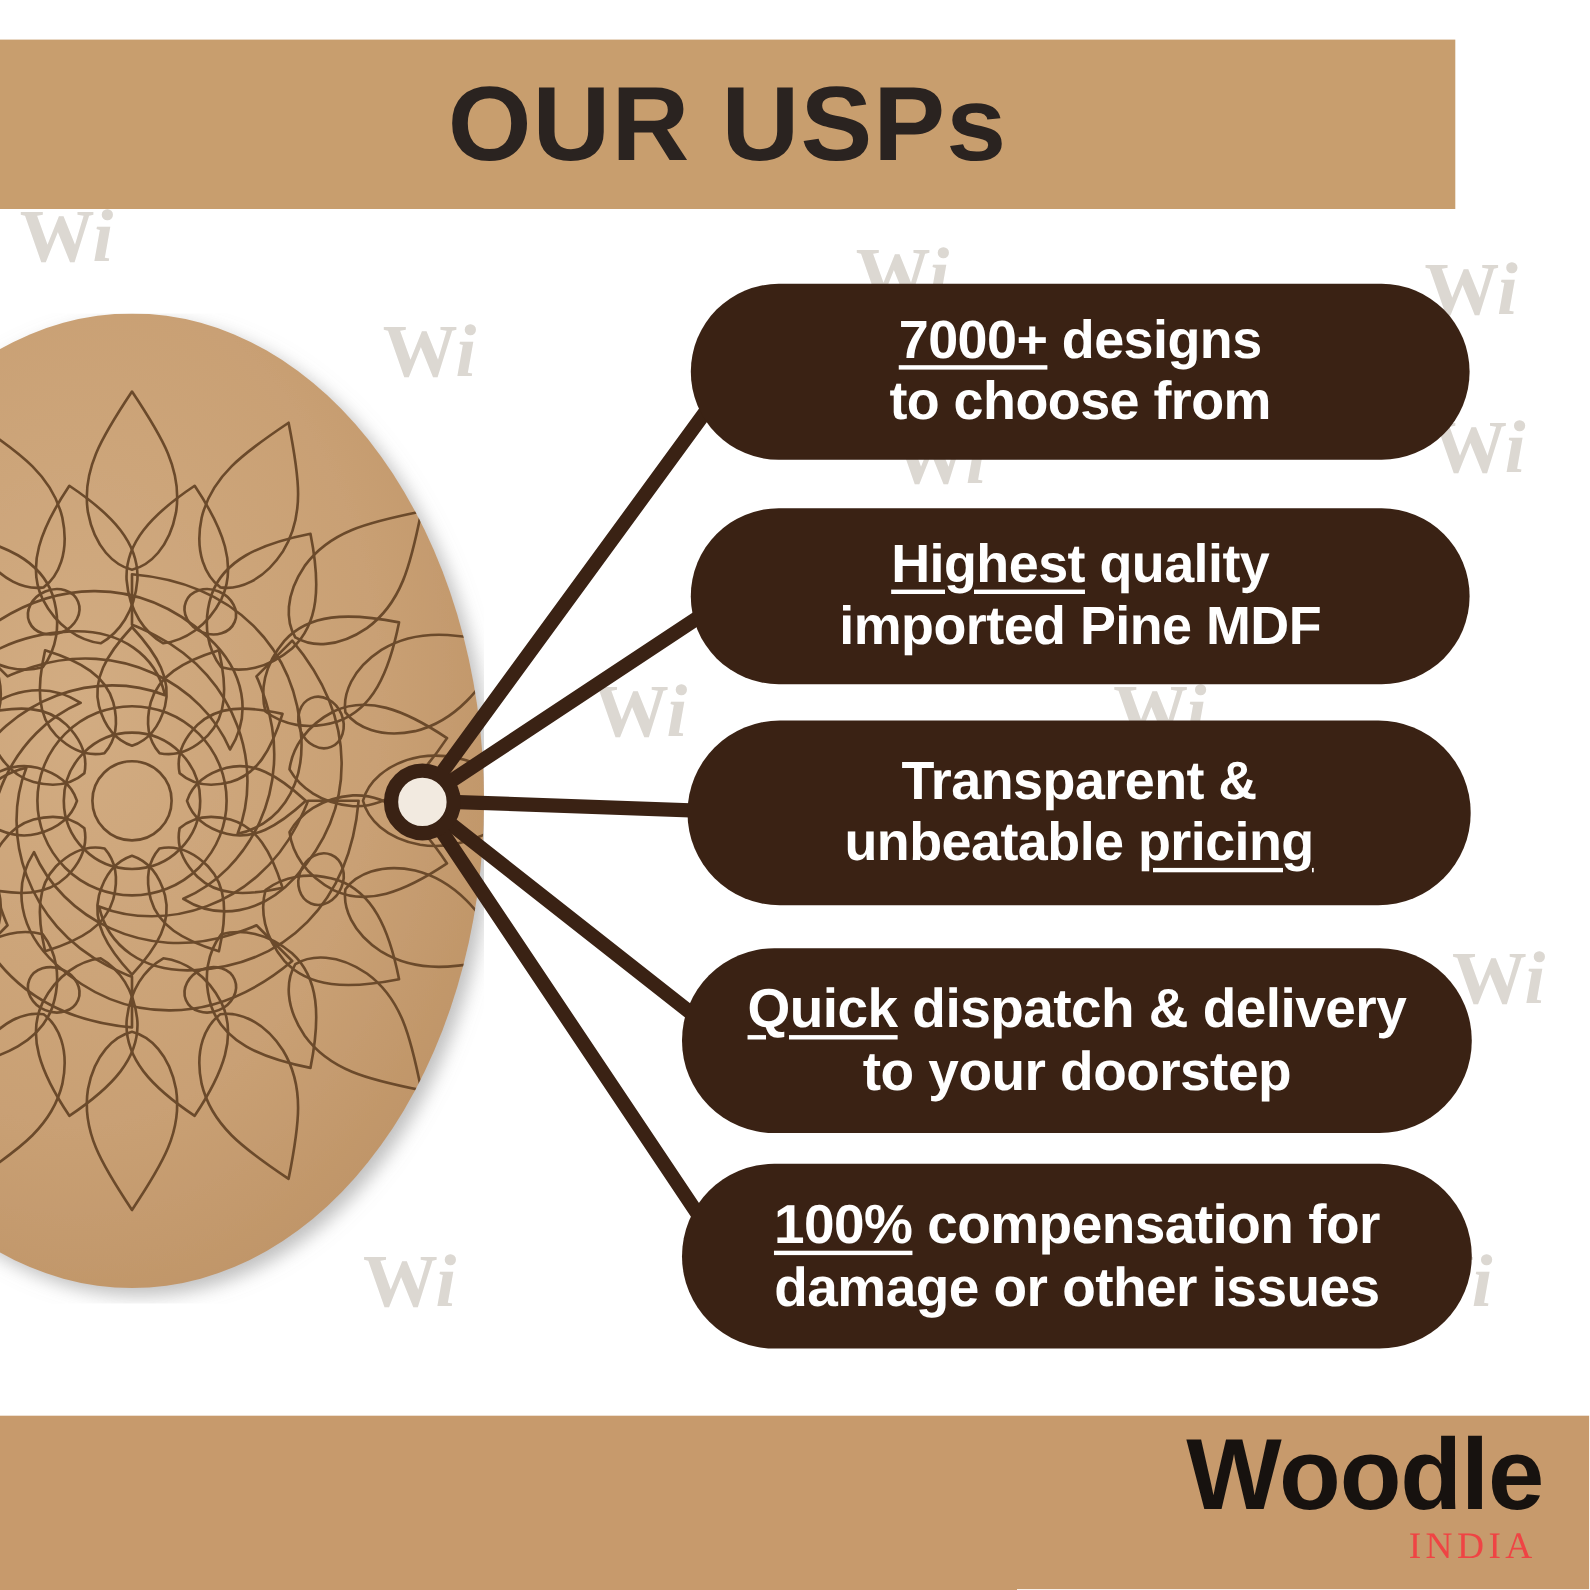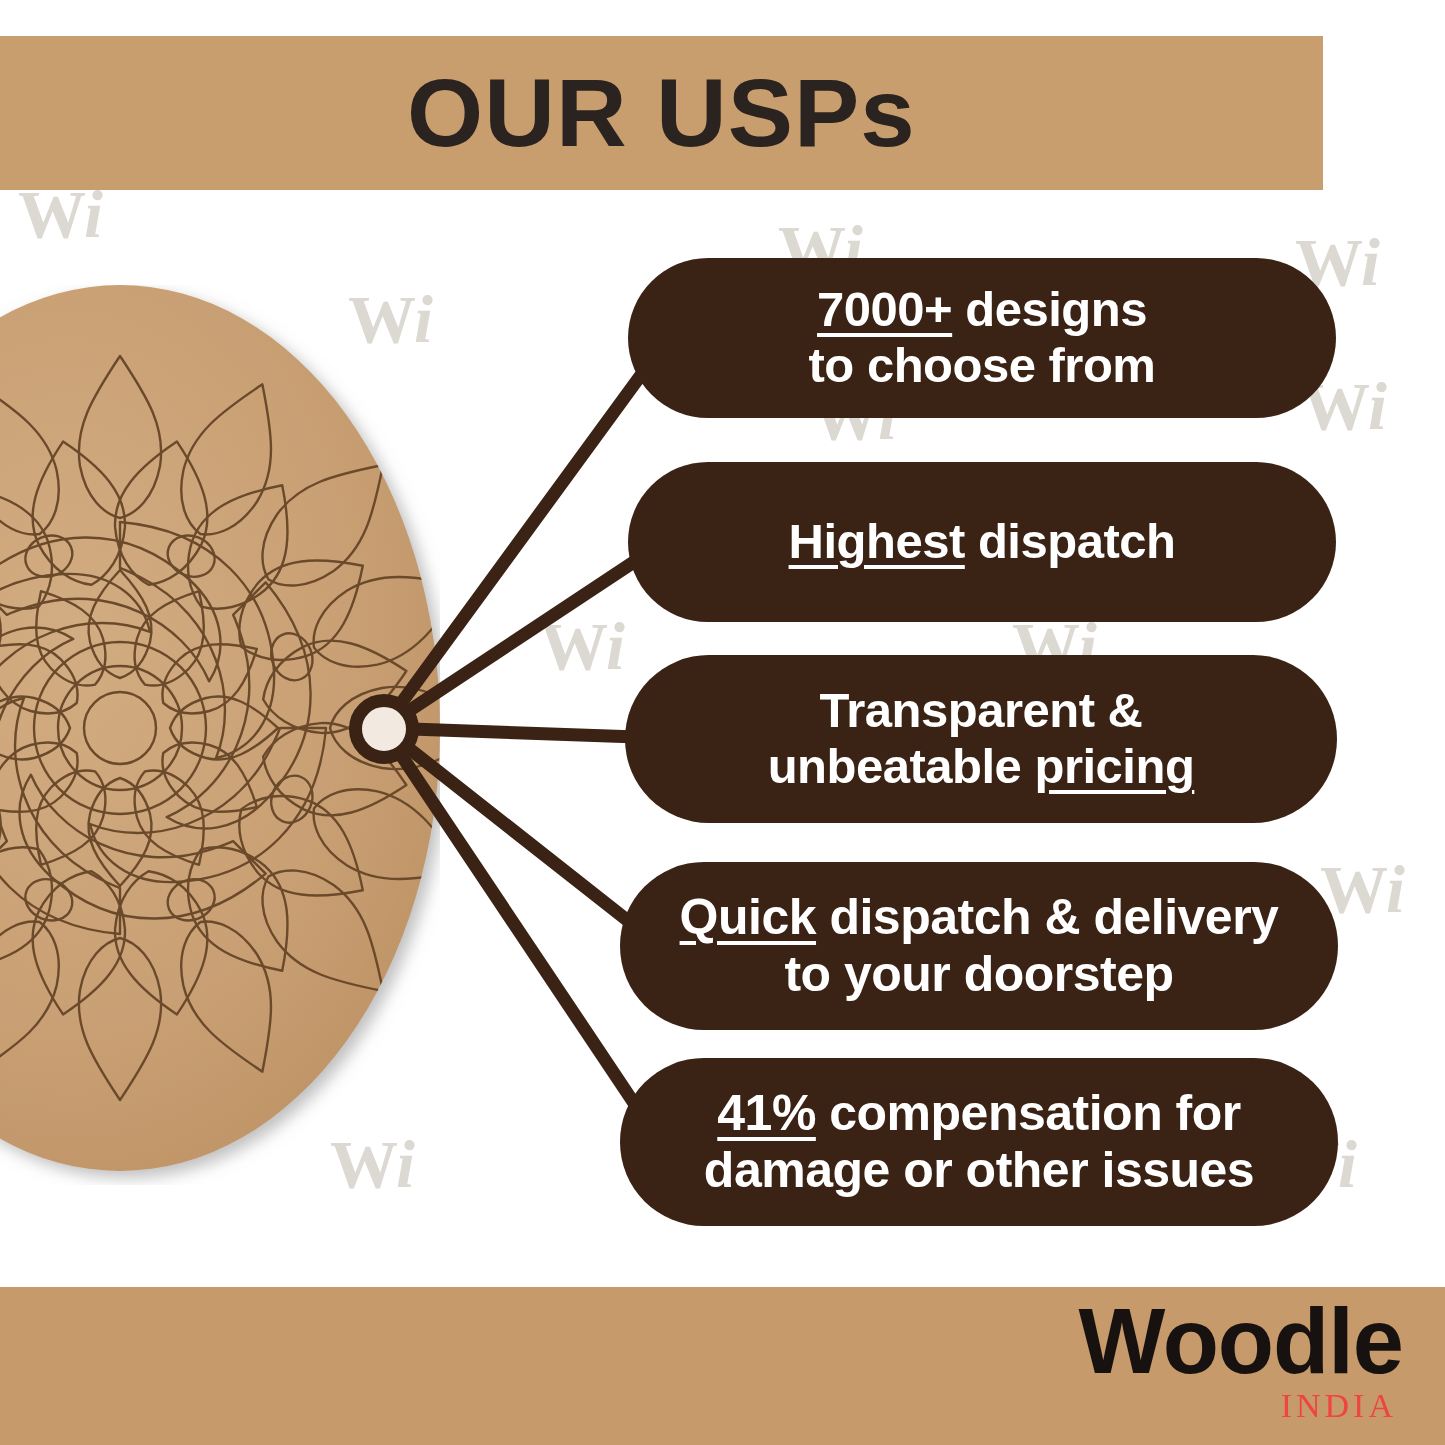--- a/index.html
+++ b/index.html
@@ -303,35 +303,36 @@
   </svg>
 
   <div class="hub"></div>
 
   <div class="pill pill-1">
     <div class="pill-line"><span class="u">7000+</span><span> designs</span></div>
     <div class="pill-line">to choose from</div>
   </div>
 
   <div class="pill pill-2">
-    <div class="pill-line"><span class="u">Highest</span><span> dispatch</span></div>
+    <div class="pill-line"><span class="u">Highest</span><span> quality</span></div>
+    <div class="pill-line">imported Pine MDF</div>
   </div>
 
   <div class="pill pill-4">
     <div class="pill-line"><span class="u">Quick</span><span> dispatch &amp; delivery</span></div>
     <div class="pill-line">to your doorstep</div>
   </div>
 
   <div class="pill pill-3">
     <div class="pill-line">Transparent &amp;</div>
     <div class="pill-line"><span>unbeatable </span><span class="u">pricing</span></div>
   </div>
 
   <div class="pill pill-5">
-    <div class="pill-line"><span class="u">41%</span><span> compensation for</span></div>
+    <div class="pill-line"><span class="u">100%</span><span> compensation for</span></div>
     <div class="pill-line">damage or other issues</div>
   </div>
 
   <div class="footer-band"></div>
   <div class="logo">
     <span class="logo-word">Woodle</span>
     <span class="logo-sub">INDIA</span>
   </div>
 
 </div>

